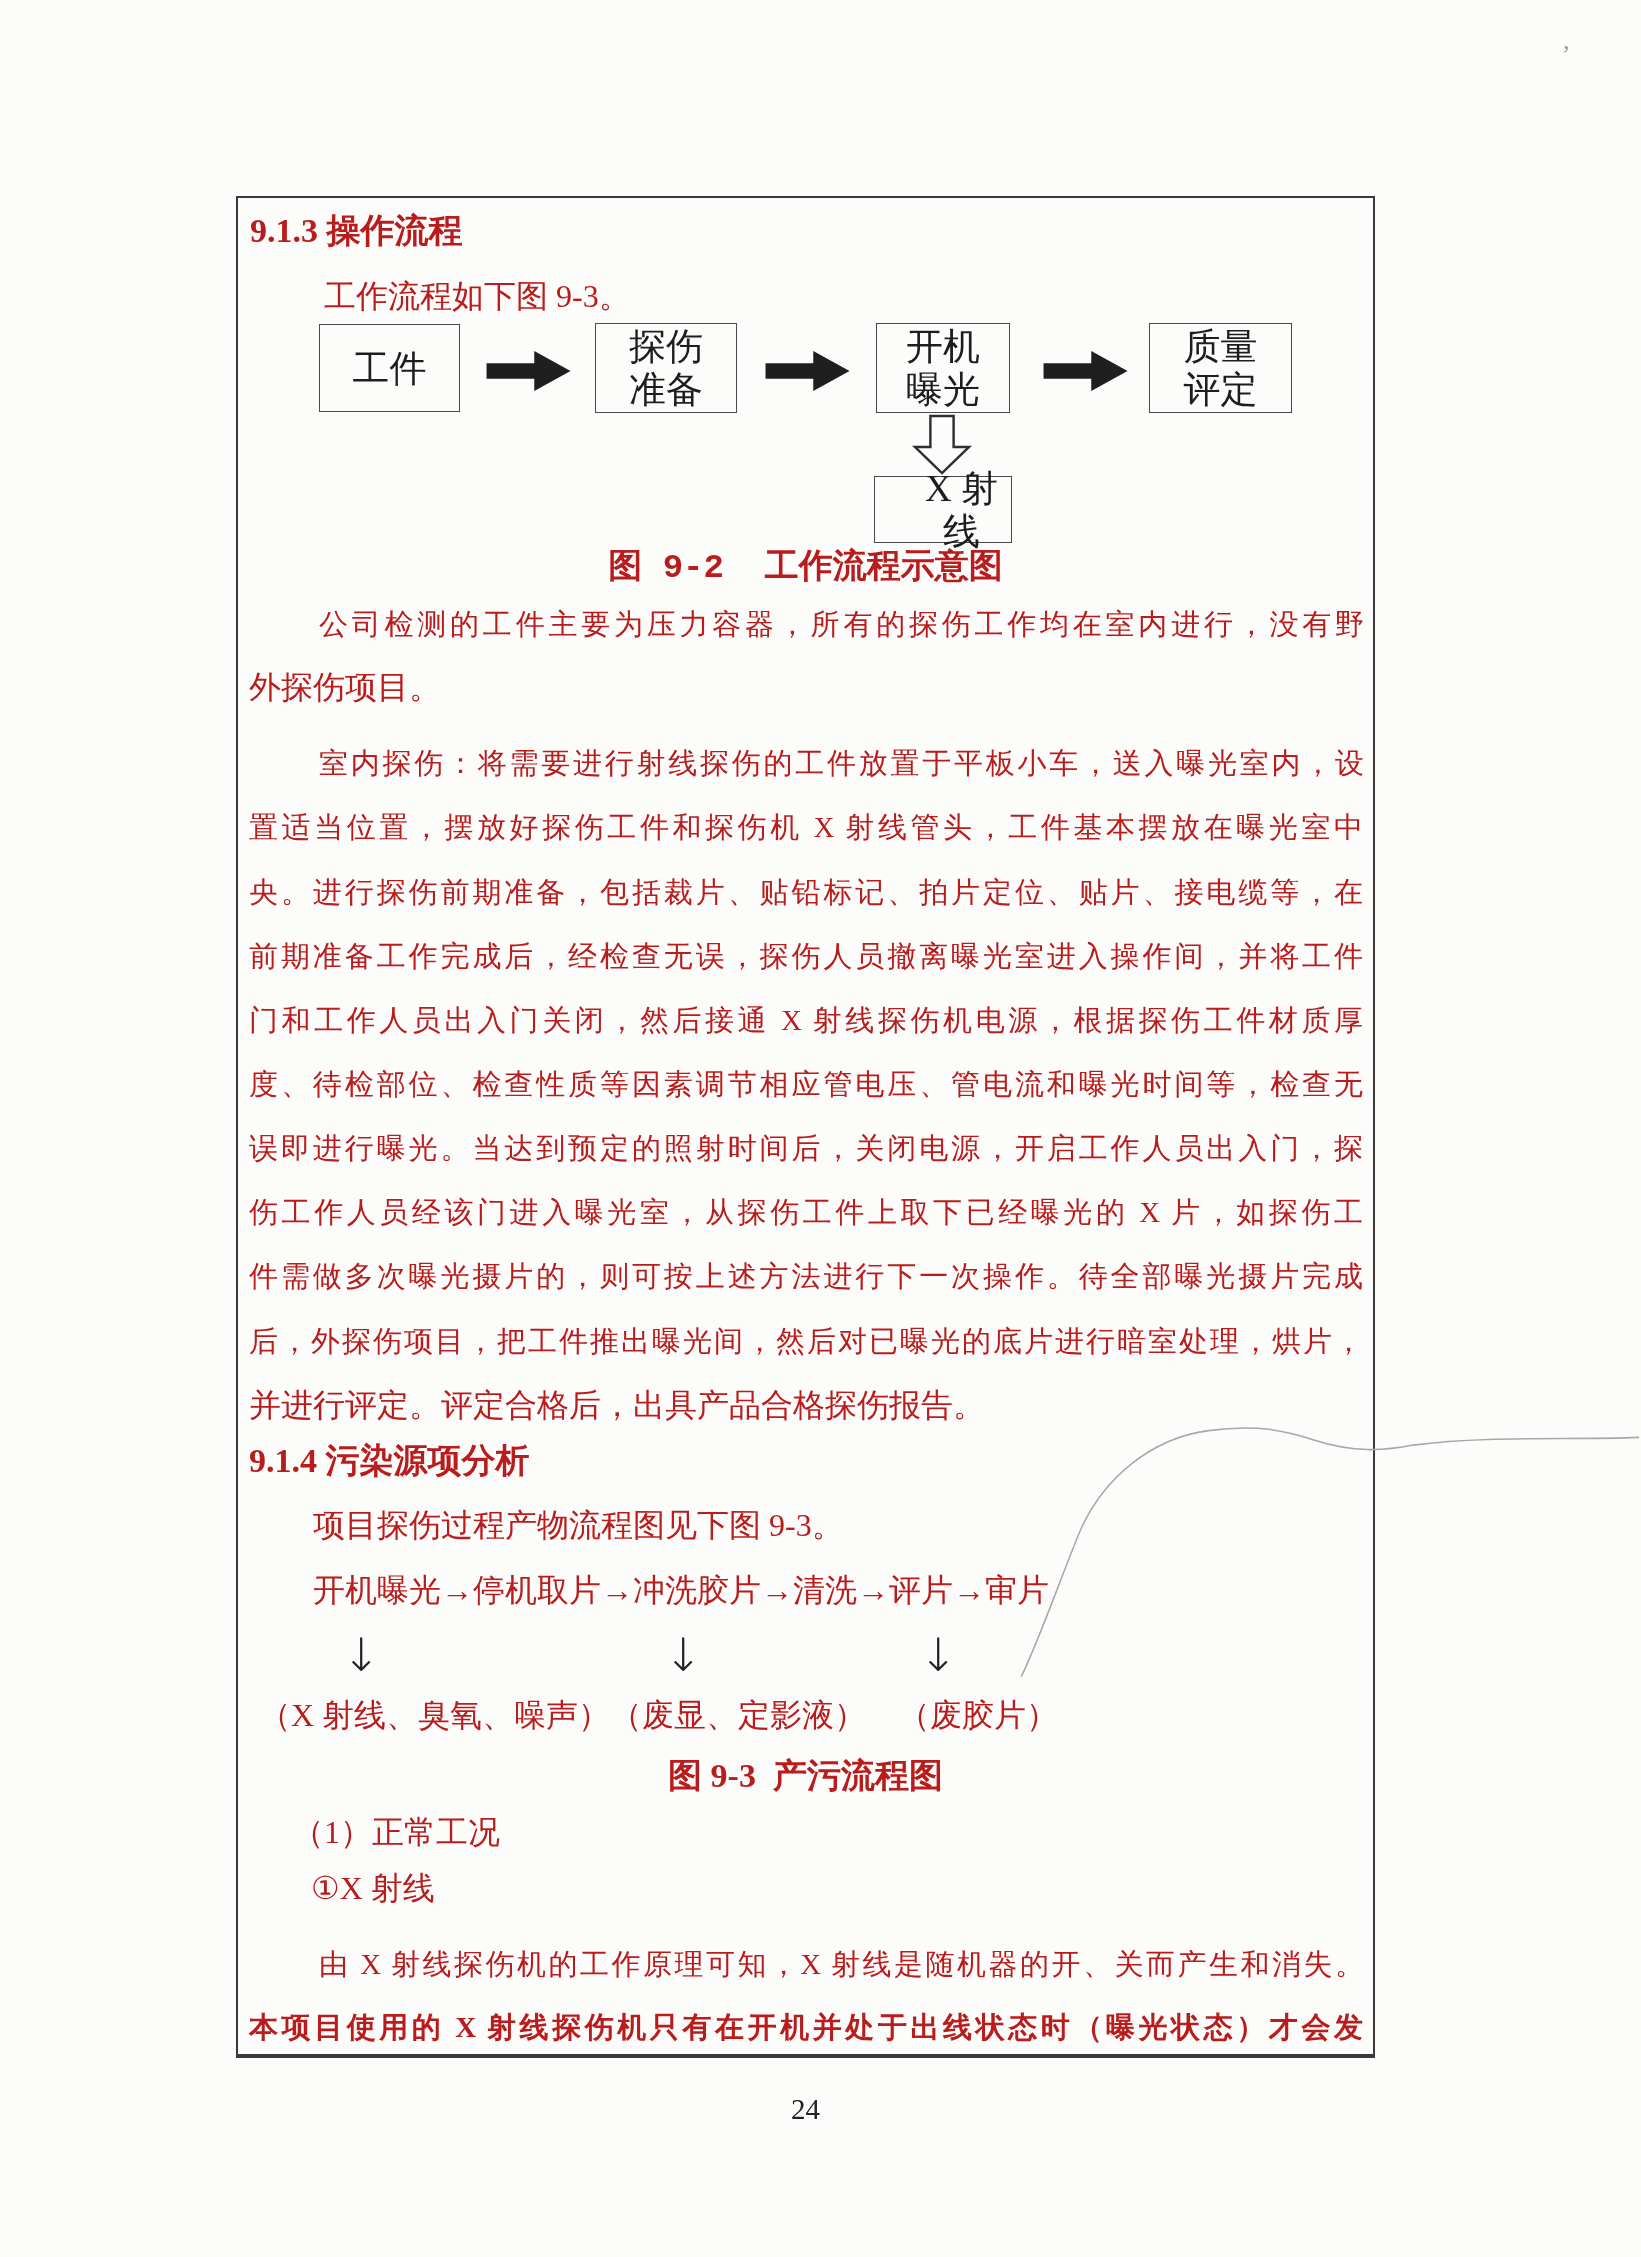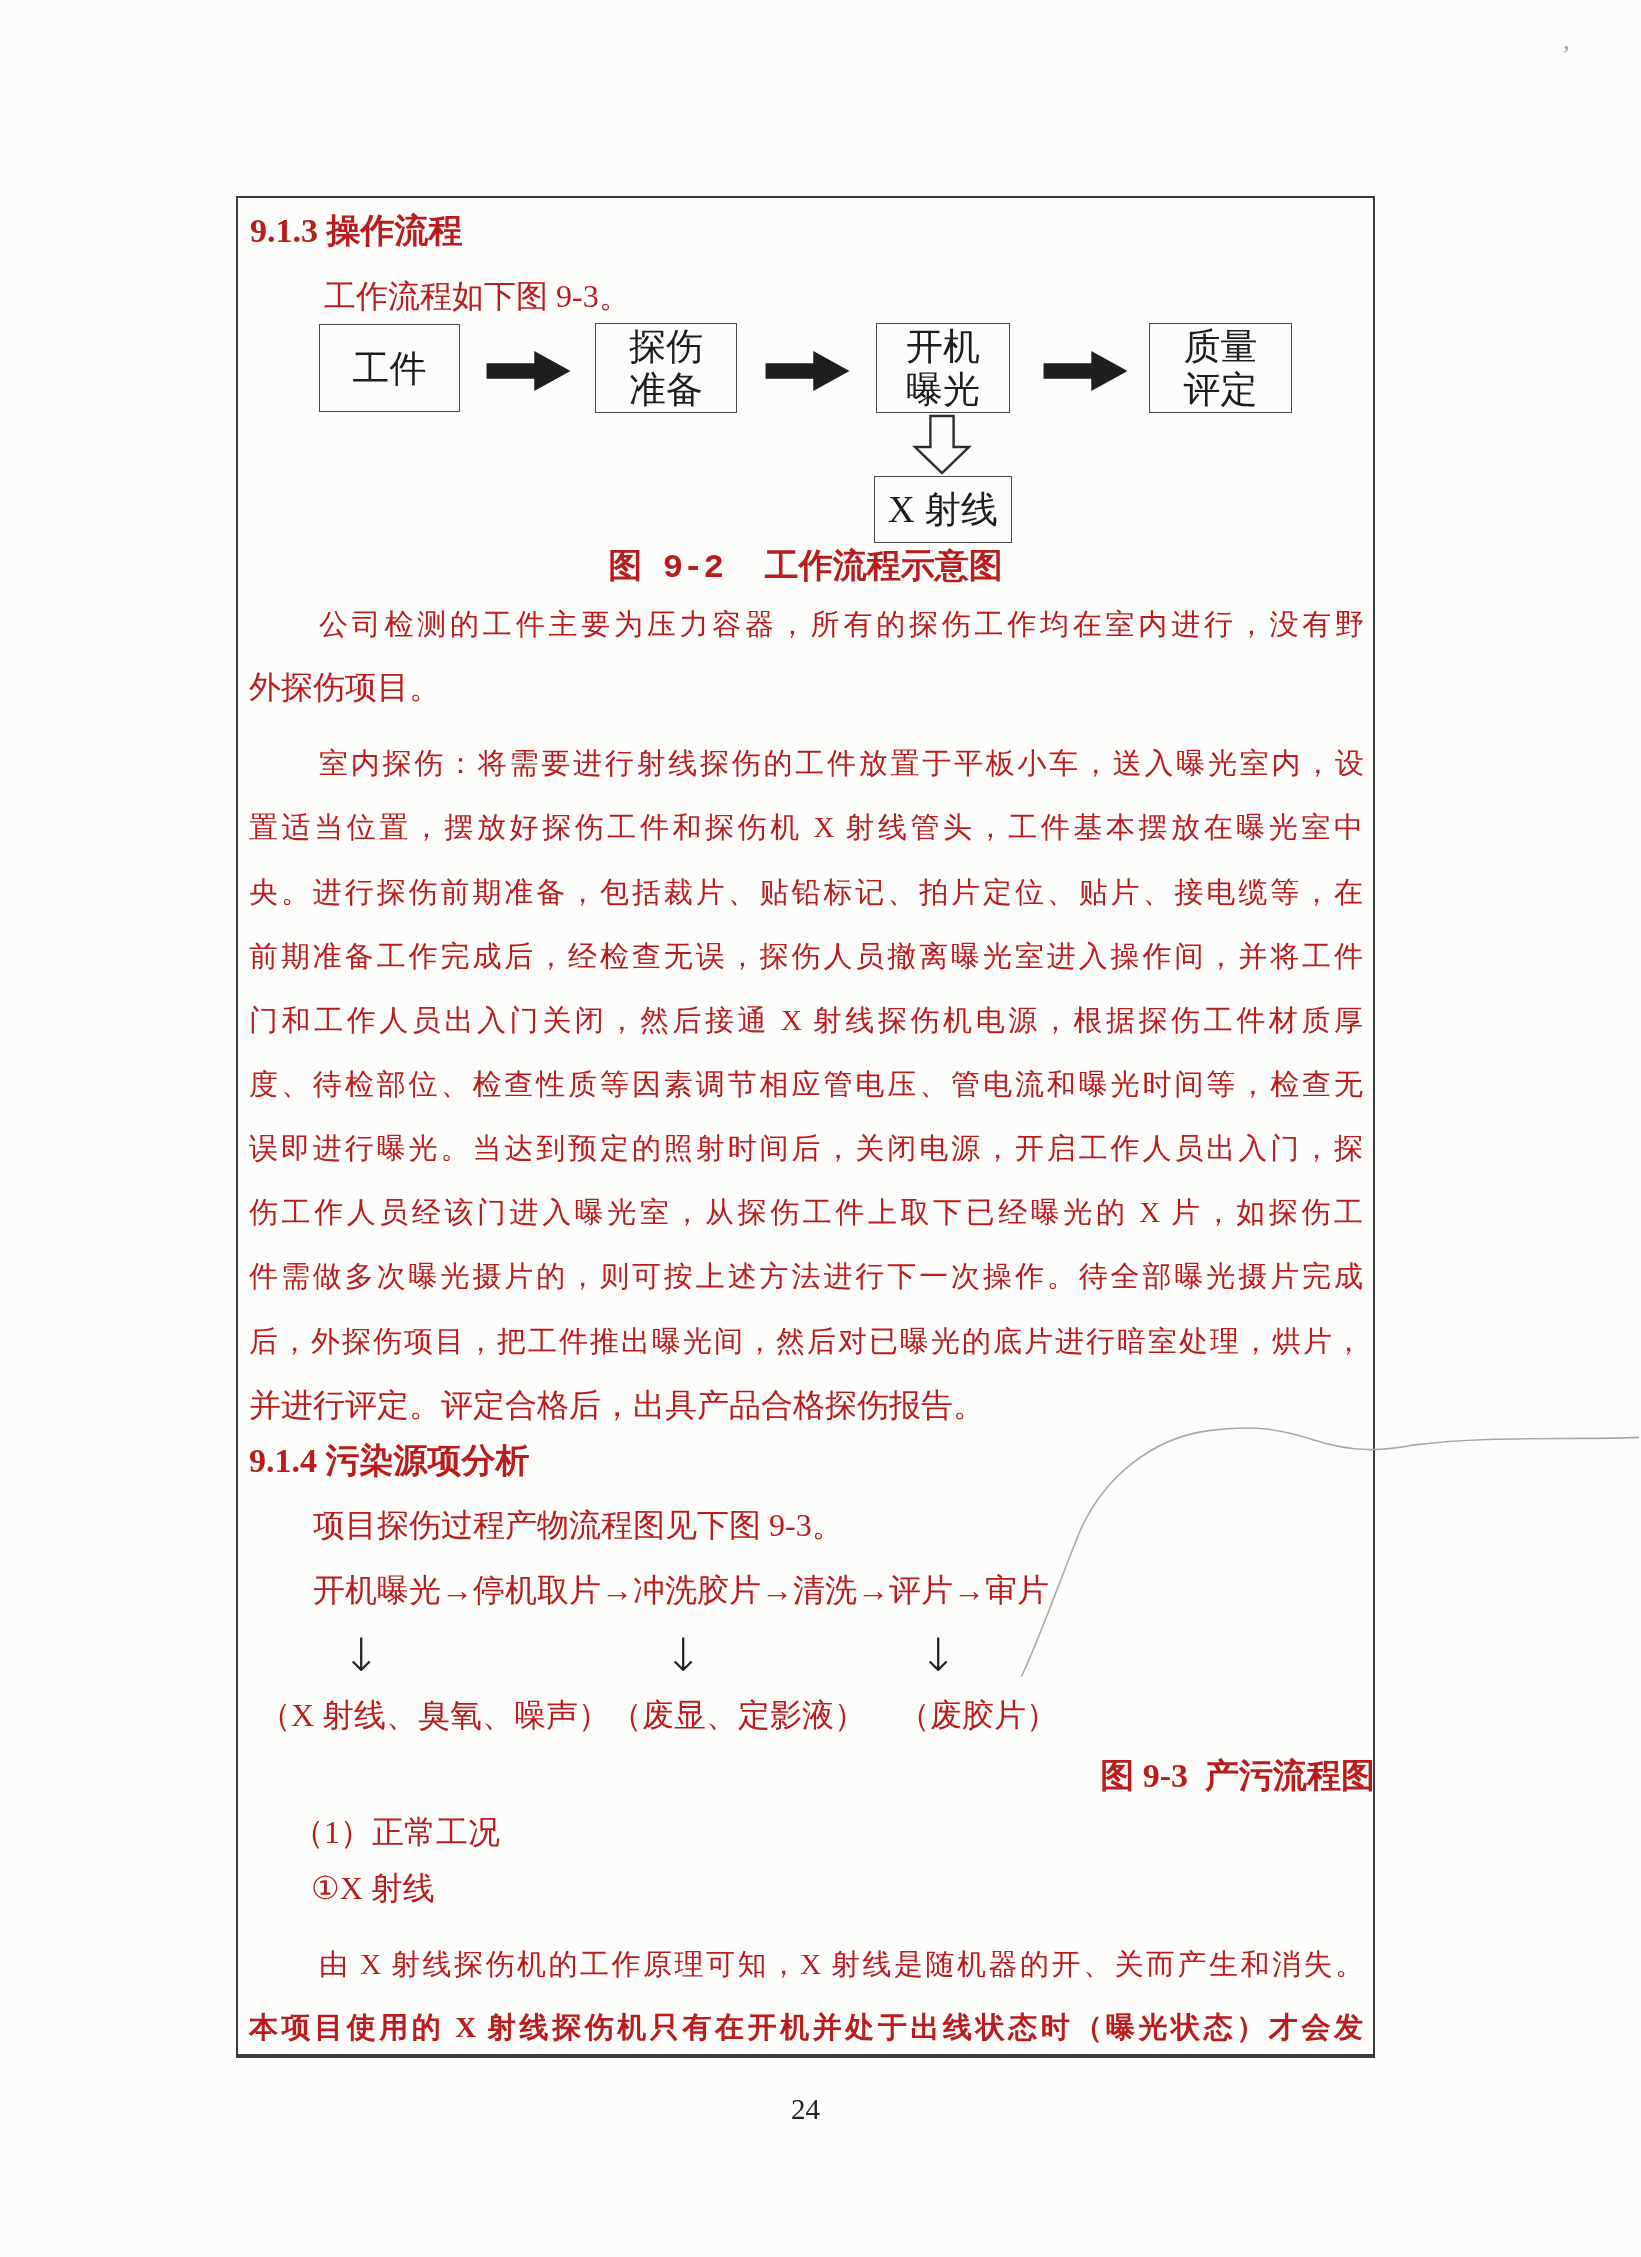--- a/index.html
+++ b/index.html
@@ -75,21 +75,21 @@
         <polygon points="0,14 50,14 50,1 88,22 50,43 50,30 0,30" fill="#1f1f1f"></polygon>
       </svg>
   </div>
 
   <div class="arrow" style="left:912px;top:414px;">
     <svg width="60" height="62" viewBox="0 0 62 64">
         <polygon points="19,2 43,2 43,34 59,34 31,61 3,34 19,34" fill="#fcfcfb" stroke="#2e2e2e" stroke-width="2.5"></polygon>
       </svg>
   </div>
 
-  <div class="fbox" style="left:874px;top:476px;width:138px;height:67px;">
+  <div class="fbox" style="left:874px;top:476px;width:138px;height:67px;padding-left:37px;">
     <span>X 射线</span>
   </div>
 
   <div class="ln caption" style="top:549px;font-family:Liberation Mono, monospace;">图 9-2  工作流程示意图</div>
 
   <div class="ln fill" style="left:319px;top:605px;width:1045px;">公司检测的工件主要为压力容器，所有的探伤工作均在室内进行，没有野</div>
   <div class="ln" style="left:249px;top:668px;">外探伤项目。</div>
 
   <div class="ln fill" style="left:319px;top:744px;width:1045px;">室内探伤：将需要进行射线探伤的工件放置于平板小车，送入曝光室内，设</div>
   <div class="ln fill" style="left:249px;top:808px;width:1114px;">置适当位置，摆放好探伤工件和探伤机 X 射线管头，工件基本摆放在曝光室中</div>
@@ -107,21 +107,21 @@
   <div class="ln" style="left:313px;top:1506px;">项目探伤过程产物流程图见下图 9-3。</div>
 
   <div class="ln" style="left:313px;top:1571px;">开机曝光→停机取片→冲洗胶片→清洗→评片→审片</div>
 
   <span class="downglyph" style="left:342px;top:1628px;">↓</span>
   <span class="downglyph" style="left:664px;top:1628px;">↓</span>
   <span class="downglyph" style="left:919px;top:1628px;">↓</span>
 
   <div class="ln" style="left:259px;top:1696px;">（X 射线、臭氧、噪声）（废显、定影液）　（废胶片）</div>
 
-  <div class="ln caption" style="top:1756px;text-align:right;">图 9-3  产污流程图</div>
+  <div class="ln caption" style="top:1756px;">图 9-3  产污流程图</div>
 
   <div class="ln" style="left:292px;top:1813px;">（1）正常工况</div>
   <div class="ln" style="left:311px;top:1869px;">①X 射线</div>
 
   <div class="ln fill" style="left:319px;top:1945px;width:1045px;">由 X 射线探伤机的工作原理可知，X 射线是随机器的开、关而产生和消失。</div>
   <div class="ln fill" style="left:249px;top:2008px;width:1114px;font-weight:bold;">本项目使用的 X 射线探伤机只有在开机并处于出线状态时（曝光状态）才会发</div>
 
   <div class="pagenum">24</div>
 
   <svg width="1641" height="2257" style="position:absolute;left:0;top:0;pointer-events:none;" viewBox="0 0 1700 2338">

